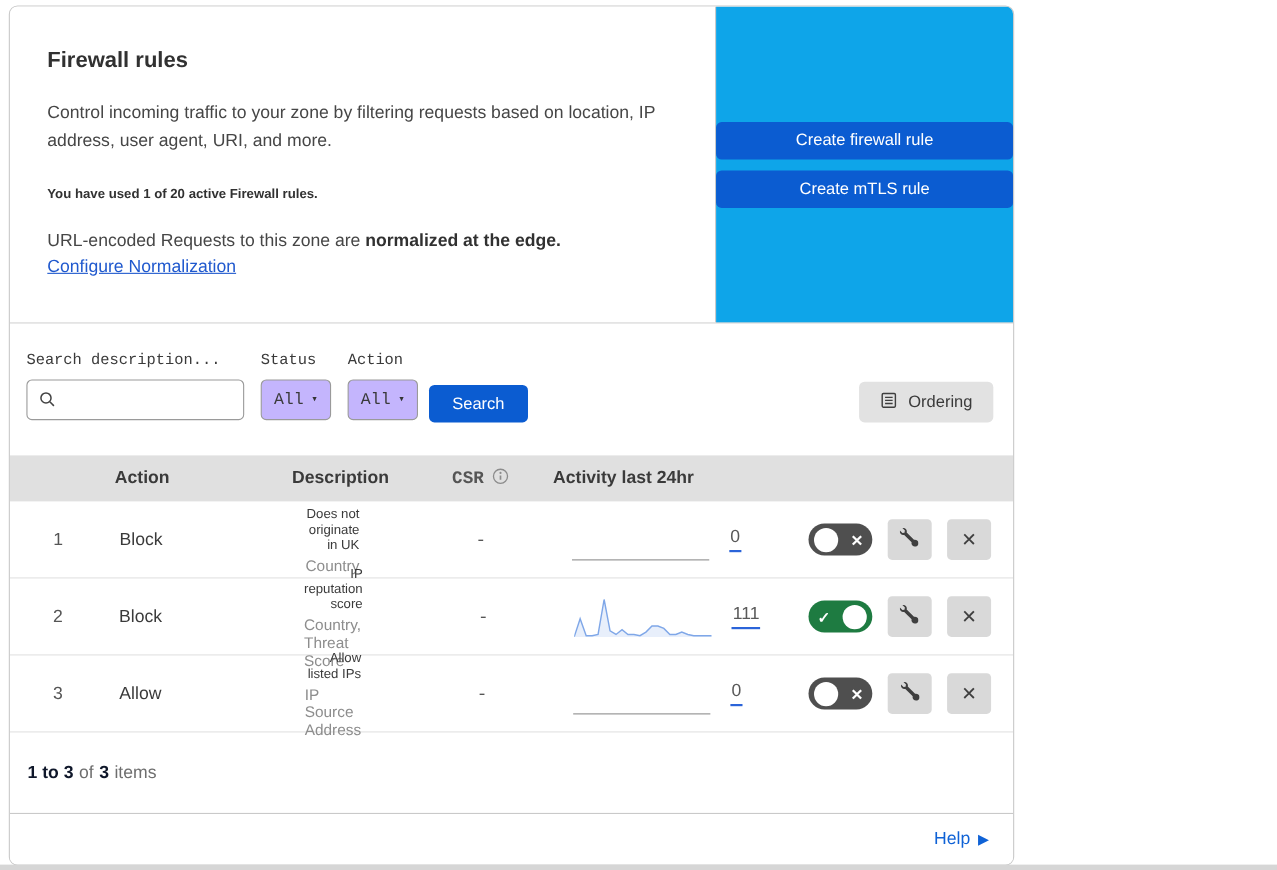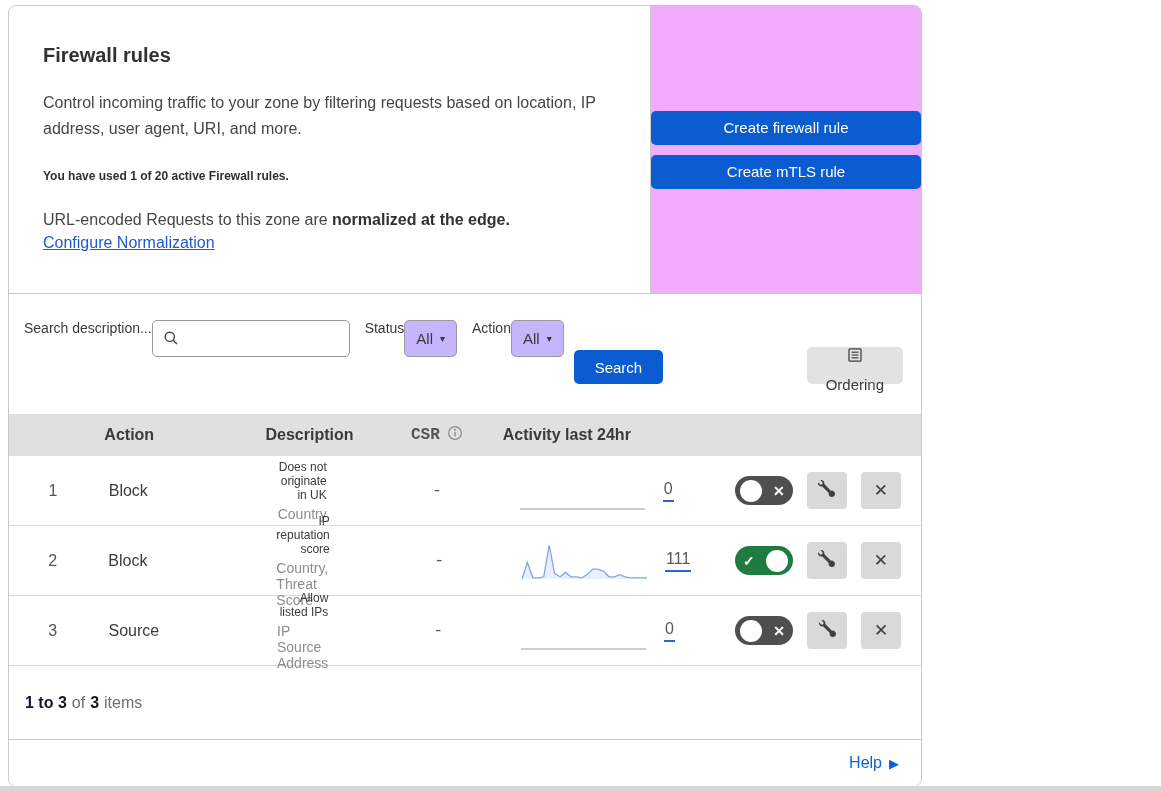--- a/index.html
+++ b/index.html
@@ -12,37 +12,37 @@
     overflow: hidden;
   }
   .page-bottom-edge {
     position: absolute; left: 0; top: 786px; width: 1161px; height: 5px;
     background: #d6d6d6;
   }
 
   
   .header { display: flex; height: 288px; border-bottom: 1px solid #c9c9c9; }
   .header-left { width: 803px; border-right: 1px solid #c9c9c9; padding: 38px 40px 0 34px; background: #fff; }
-  .header-right { flex: 1; background: #f0abfc; display: flex; flex-direction: column; justify-content: center; align-items: center; gap: 10px; }
+  .header-right { flex: 1; background: #0ea5e9; display: flex; flex-direction: column; justify-content: center; align-items: center; gap: 10px; }
 
   .page-title { font-size: 20px; font-weight: 700; color: #313131; margin-bottom: 23px; }
   .header-desc { font-size: 16px; line-height: 1.62; color: #464646; max-width: 712px; margin-bottom: 27px; }
   .usage-line { font-size: 12px; font-weight: 700; color: #313131; margin-bottom: 28px; }
   .norm-line { font-size: 16px; color: #464646; margin-bottom: 5px; }
   .norm-line strong { color: #313131; }
   .text-link { color: #2059ce; font-size: 16px; text-decoration: underline; cursor: pointer; }
 
   .btn-primary {
     width: 270px; height: 34px; background: #0b5cd1; color: #fff; border: none;
     border-radius: 5px; font-size: 15px; font-family: inherit; cursor: pointer;
   }
 
   
   .filter-bar { display: flex; align-items: flex-start; padding: 26px 18px 30px 15px; height: 120px; }
-  .fgroup { display: flex; margin-right: 15px; }
+  .fgroup { display: flex; flex-direction: column; margin-right: 15px; font-family: Liberation Mono, monospace; }
   .fgroup label { font-size: 14px; color: #3a3a3a; margin-bottom: 9px; }
   .search-wrap { position: relative; }
   .search-input {
     width: 198px; height: 37px; border: 1px solid #9a9a9a; border-radius: 5px;
     padding: 0 10px 0 34px; font-size: 15px; font-family: inherit; color: #3a3a3a; background: #fff;
   }
   .search-icon { position: absolute; left: 11px; top: 10px; }
   .select-btn {
     height: 37px; border: 1px solid #9a9a9a; border-radius: 5px; background: #c4b5fd;
     display: flex; align-items: center; gap: 7px; padding: 0 11px; font-size: 15px;
@@ -51,21 +51,21 @@
   .caret { font-size: 10px; color: #333; line-height: 1; }
   .btn-search {
     height: 34px; padding: 0 21px; background: #0b5cd1; color: #fff; border: none;
     border-radius: 5px; font-size: 15px; font-family: inherit; cursor: pointer;
     align-self: flex-end; margin-top: 27px; margin-left: -5px;
   }
   .filter-spacer { flex: 1; }
   .btn-ordering {
     height: 37px; padding: 0 19px; background: #e2e2e2; color: #3a3a3a; border: none;
     border-radius: 5px; font-size: 15px; font-family: inherit; cursor: pointer;
-    display: flex; align-items: center; gap: 10px; align-self: flex-end; margin-top: 24px; flex-direction: column;
+    display: flex; align-items: center; gap: 10px; align-self: flex-end; margin-top: 24px;
   }
 
   
   .thead { display: flex; align-items: center; height: 42px; background: #e0e0e0;
            font-size: 16px; font-weight: 700; color: #3a3a3a; }
   .trow { display: flex; align-items: center; height: 70px; border-bottom: 1px solid #d9d9d9; background: #fff; }
   .c-num { width: 90px; text-align: center; font-size: 16px; color: #555; }
   .c-action { width: 172px; padding-left: 12px; font-size: 16px; color: #3a3a3a; }
   .c-desc { flex: 1; padding-left: 13px; }
   .c-csr { width: 120px; text-align: right; padding-right: 2px; font-size: 16px; color: #555; font-family: Liberation Mono, monospace; }
@@ -241,21 +241,21 @@
         </span>
       </button>
       <button class="icon-btn">
         <span>✕</span>
       </button>
     </div>
   </div>
 
   <div class="trow">
     <div class="c-num">3</div>
-    <div class="c-action">Source</div>
+    <div class="c-action">Allow</div>
     <div class="c-desc">
       <div class="desc-title">Allow listed IPs</div>
       <div class="desc-fields">IP Source Address</div>
     </div>
     <div class="c-csr">-</div>
     <div class="c-activity">
       <svg class="spark" viewBox="0 0 125 42">
           <line x1="0" y1="39" x2="125" y2="39" stroke="#9b9b9b" stroke-width="1"></line>
         </svg>
       <a class="count-link" href="#">0</a>

